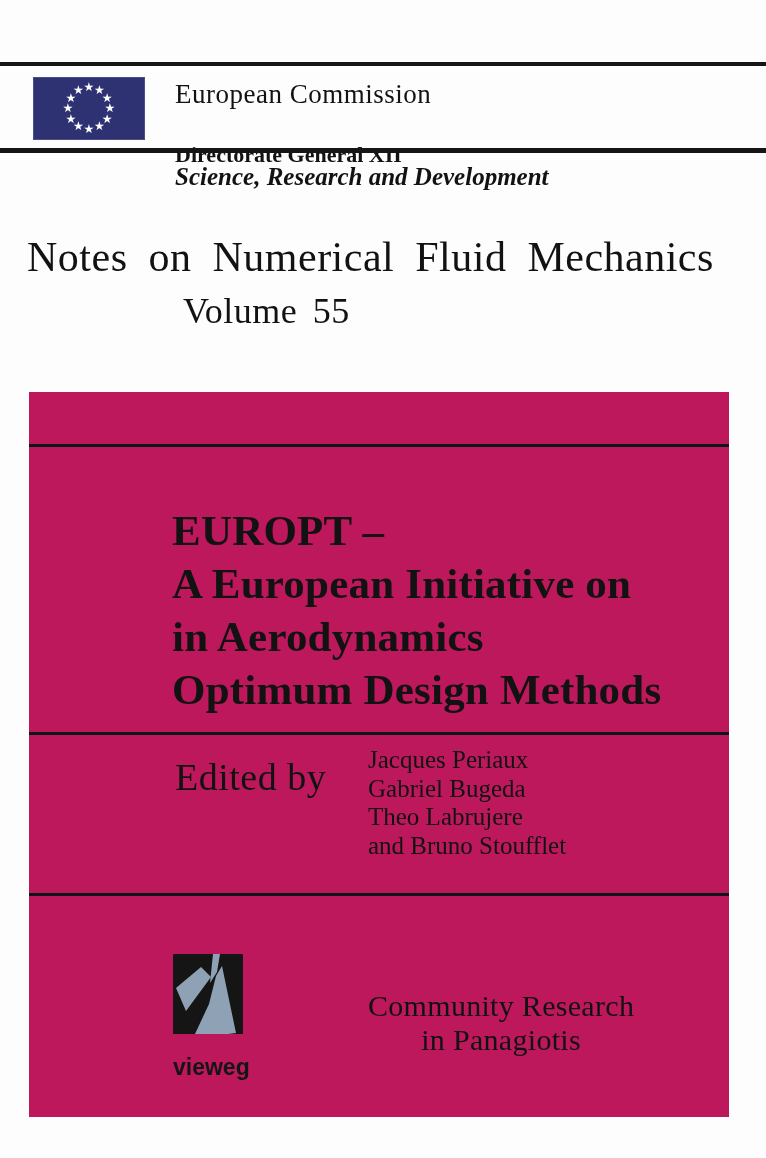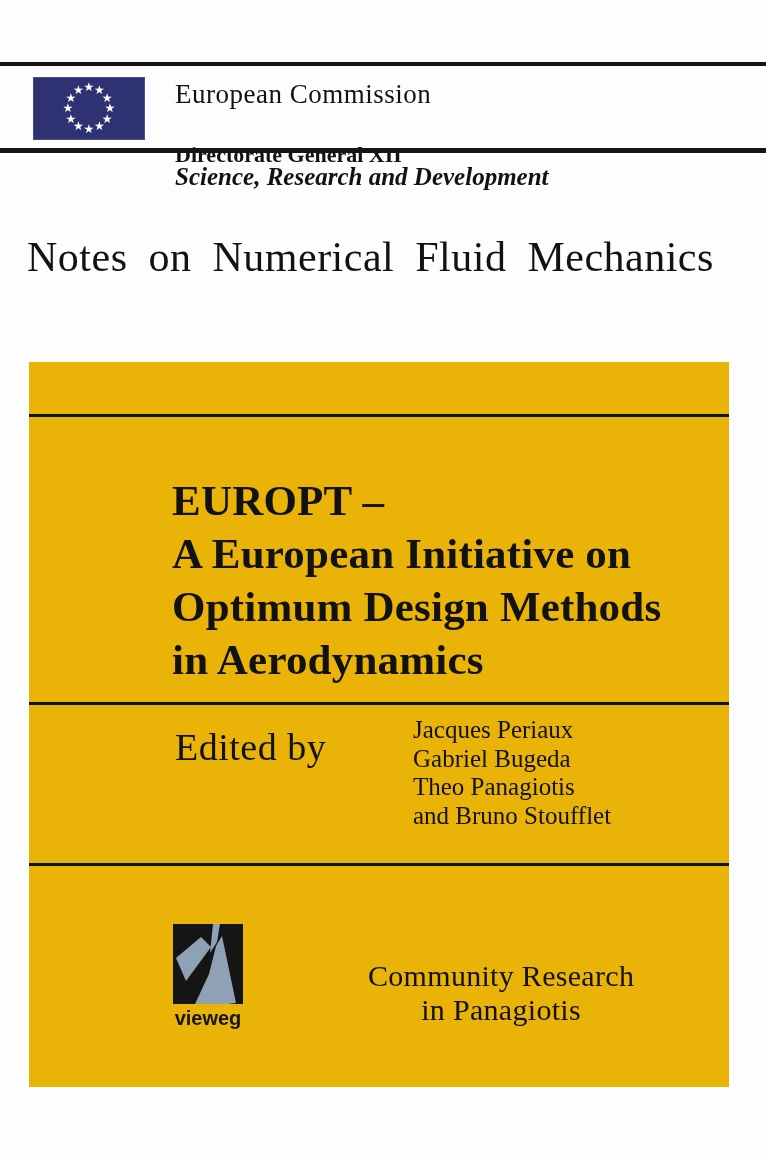--- a/index.html
+++ b/index.html
@@ -40,49 +40,49 @@
     white-space:nowrap;
     margin-top:47px;
   }
   #series-volume{
     position:absolute;left:183px;top:290px;
     font-size:36px;letter-spacing:.5px;word-spacing:6px;
   }
 
   
   #panel{
-    position:absolute;left:29px;top:362px;width:700px;height:725px;
-    background:#eab308;
+    position:absolute;left:29px;top:392px;width:700px;height:725px;
+    background:#be185d;
   }
   .panel-rule{position:absolute;left:0;width:700px;height:3px;background:#10151a;}
   #panel-rule-1{top:52px;}
   #panel-rule-2{top:340px;}
   #panel-rule-3{top:501px;}
 
   #book-title{
     position:absolute;left:143px;top:112px;width:545px;
     font-size:43px;line-height:53px;font-weight:bold;
     letter-spacing:.2px;
   }
   #edited-by{
     position:absolute;left:146px;top:363px;
     font-size:38px;letter-spacing:.5px;
   }
   #editors{
     position:absolute;left:339px;top:354px;
-    font-size:25px;line-height:28.5px;white-space:nowrap;margin-left:45px;
+    font-size:25px;line-height:28.5px;white-space:nowrap;
   }
 
   
   #vieweg-logo{position:absolute;left:144px;top:562px;width:80px;}
   #vieweg-logo svg{display:block;}
   #vieweg-wordmark{
-    margin-top:3px;
+    margin-top:20px;
     font-family:"Liberation Sans", sans-serif;
-    font-weight:bold;font-size:20px;letter-spacing:0px;color:#151515;
+    font-weight:bold;font-size:23px;letter-spacing:0px;color:#151515;
     width:70px;text-align:center;
   }
 
   #program{
     position:absolute;left:339px;top:597px;
     font-size:30px;line-height:34px;letter-spacing:.3px;text-align:center;
   }
 </style>
 </head>
 <body>
@@ -108,39 +108,40 @@
 
   <div id="header-text">
     <div id="header-agency">European Commission</div>
     <div id="header-directorate">Directorate General XII</div>
     <div id="header-department">Science, Research and Development</div>
   </div>
 
   <div class="rule" id="rule-under-header"></div>
 
   <div id="series-title">Notes on Numerical Fluid Mechanics</div>
+  <div id="series-volume">Volume 55</div>
 
   <div id="panel">
     <div class="panel-rule" id="panel-rule-1"></div>
 
     <div id="book-title">
       <div>EUROPT –</div>
       <div>A European Initiative on</div>
+      <div>in Aerodynamics</div>
       <div>Optimum Design Methods</div>
-      <div>in Aerodynamics</div>
     </div>
 
     <div class="panel-rule" id="panel-rule-2"></div>
 
     <div id="edited-by">Edited by</div>
 
     <div id="editors">
       <div>Jacques Periaux</div>
       <div>Gabriel Bugeda</div>
-      <div>Theo Panagiotis</div>
+      <div>Theo Labrujere</div>
       <div>and Bruno Stoufflet</div>
     </div>
 
     <div class="panel-rule" id="panel-rule-3"></div>
 
     <div id="vieweg-logo">
       <svg width="70" height="80" viewBox="0 0 70 80">
         <rect x="0" y="0" width="70" height="80" fill="#151515"></rect>
         <polygon points="28,13 38,23 13,57 3,34" fill="#8fa2b5"></polygon>
         <polygon points="40,0 47,0 44,18 37,29" fill="#8fa2b5"></polygon>

